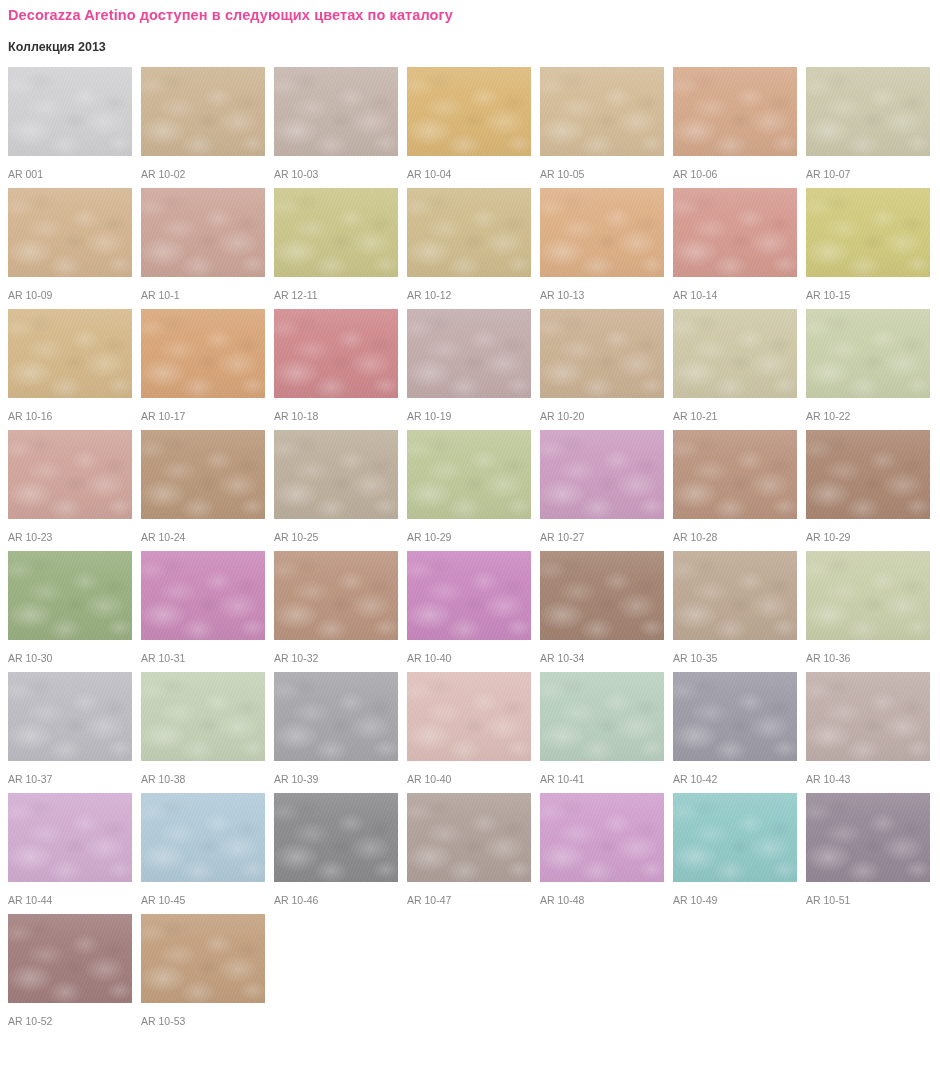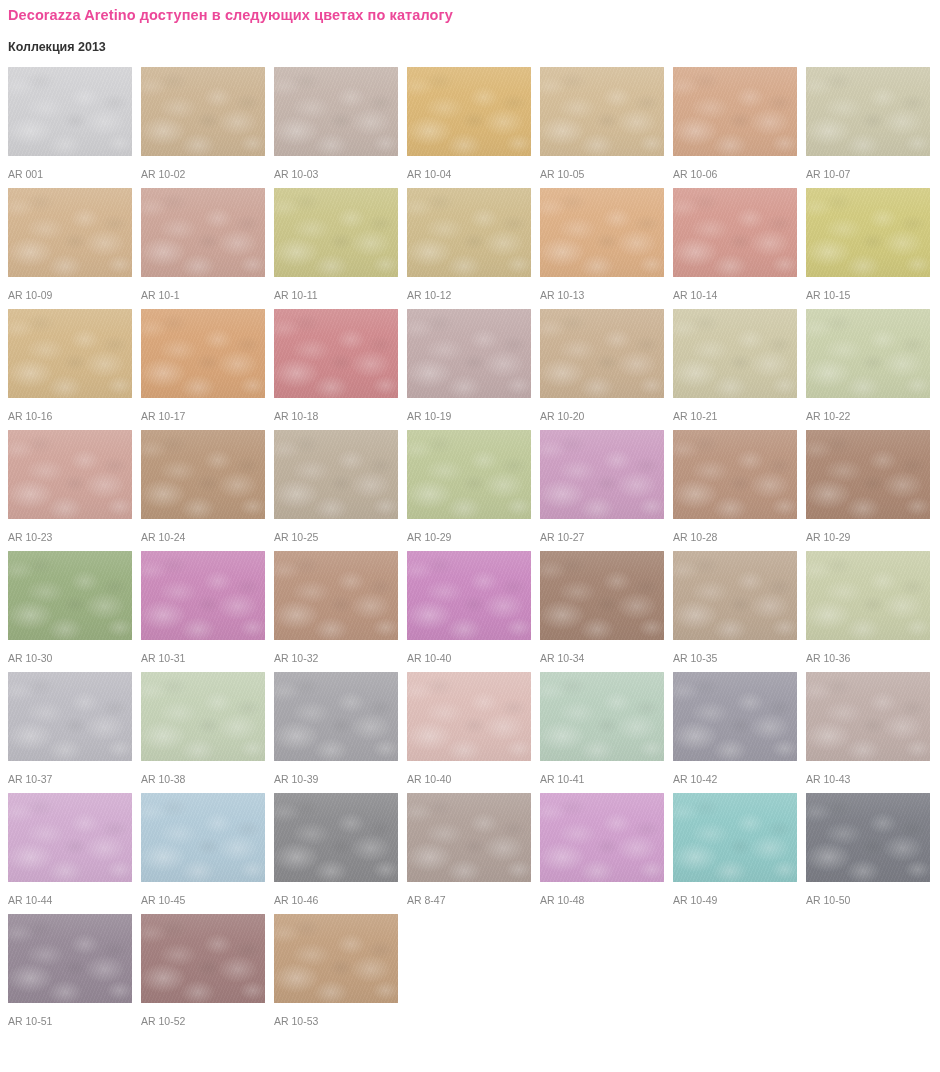--- a/index.html
+++ b/index.html
@@ -135,21 +135,21 @@
       <div class="swatch-cell">
         <div class="swatch-chip" style="background-color: rgb(214, 183, 146);"></div>
         <div class="swatch-label">AR 10-09</div>
       </div>
       <div class="swatch-cell">
         <div class="swatch-chip" style="background-color: rgb(207, 167, 155);"></div>
         <div class="swatch-label">AR 10-1</div>
       </div>
       <div class="swatch-cell">
         <div class="swatch-chip" style="background-color: rgb(205, 200, 140);"></div>
-        <div class="swatch-label">AR 10-11</div>
+        <div class="swatch-label">AR 12-11</div>
       </div>
       <div class="swatch-cell">
         <div class="swatch-chip" style="background-color: rgb(210, 191, 144);"></div>
         <div class="swatch-label">AR 10-12</div>
       </div>
       <div class="swatch-cell">
         <div class="swatch-chip" style="background-color: rgb(224, 178, 136);"></div>
         <div class="swatch-label">AR 10-13</div>
       </div>
       <div class="swatch-cell">
@@ -279,35 +279,31 @@
       <div class="swatch-cell">
         <div class="swatch-chip" style="background-color: rgb(180, 205, 219);"></div>
         <div class="swatch-label">AR 10-45</div>
       </div>
       <div class="swatch-cell">
         <div class="swatch-chip" style="background-color: rgb(141, 141, 144);"></div>
         <div class="swatch-label">AR 10-46</div>
       </div>
       <div class="swatch-cell">
         <div class="swatch-chip" style="background-color: rgb(179, 163, 156);"></div>
-        <div class="swatch-label">AR 8-47</div>
+        <div class="swatch-label">AR 10-47</div>
       </div>
       <div class="swatch-cell">
         <div class="swatch-chip" style="background-color: rgb(211, 162, 208);"></div>
         <div class="swatch-label">AR 10-48</div>
       </div>
       <div class="swatch-cell">
         <div class="swatch-chip" style="background-color: rgb(147, 204, 202);"></div>
         <div class="swatch-label">AR 10-49</div>
       </div>
       <div class="swatch-cell">
-        <div class="swatch-chip" style="background-color: rgb(126, 128, 136);"></div>
-        <div class="swatch-label">AR 10-50</div>
-      </div>
-      <div class="swatch-cell">
         <div class="swatch-chip" style="background-color: rgb(152, 139, 153);"></div>
         <div class="swatch-label">AR 10-51</div>
       </div>
       <div class="swatch-cell">
         <div class="swatch-chip" style="background-color: rgb(164, 128, 127);"></div>
         <div class="swatch-label">AR 10-52</div>
       </div>
       <div class="swatch-cell">
         <div class="swatch-chip" style="background-color: rgb(197, 162, 129);"></div>
         <div class="swatch-label">AR 10-53</div>

